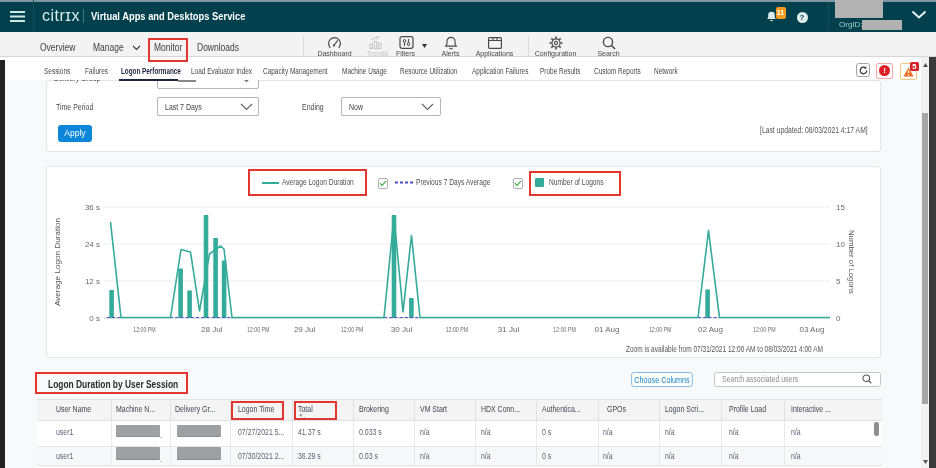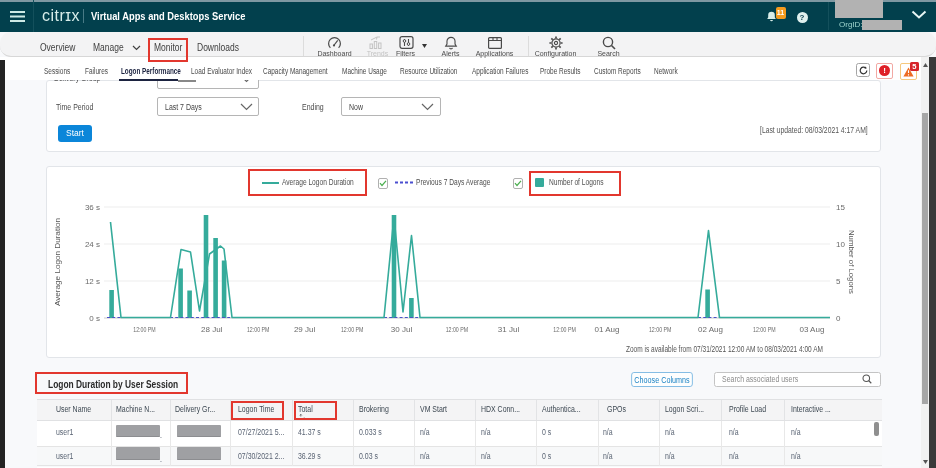--- a/index.html
+++ b/index.html
@@ -30,21 +30,21 @@
   <div class="abs" style="left:796.5px;top:12px;width:11px;height:11px;background:#dff0ee;border-radius:50%;color:#0d4150;font-size:8px;font-weight:bold;text-align:center;line-height:11px;">?</div>
   <div class="abs" style="left:828px;top:2px;width:1px;height:28px;background:#14505c;"></div>
   <div class="abs" style="left:835px;top:0;width:48px;height:18px;background:#b2b2b2;"></div>
   <div class="abs" style="left:839px;top:20px;font-size:8px;color:#9fd4cd;">OrgID:</div>
   <div class="abs" style="left:862px;top:20px;width:40px;height:10px;background:#b2b2b2;"></div>
   <svg class="abs" style="left:911px;top:10px;" width="16" height="9" viewBox="0 0 16 9">
     <path d="M1.5 1.5 L8 7.5 L14.5 1.5" fill="none" stroke="#e8f6f4" stroke-width="2"></path>
   </svg>
 </div>
 
-<div class="abs" style="left:0;top:32px;width:936px;height:25px;background:#f3f3f4;border-bottom:1px solid #d7d7d7;z-index:9;border-radius:11px;">
+<div class="abs" style="left:0;top:32px;width:936px;height:25px;background:#f3f3f4;border-bottom:1px solid #d7d7d7;z-index:9;">
   <div class="abs" style="left:40px;top:10px;font-size:10px;color:#404040;transform:scaleX(0.85);transform-origin:0 50%;">Overview</div>
   <div class="abs" style="left:93px;top:10px;font-size:10px;color:#404040;transform:scaleX(0.85);transform-origin:0 50%;">Manage</div>
   <svg class="abs" style="left:132px;top:13px;" width="9" height="6" viewBox="0 0 9 6">
       <path d="M1 1 L4.5 4.5 L8 1" fill="none" stroke="#404040" stroke-width="1.2"></path>
     </svg>
   <div class="abs" style="left:154px;top:10px;font-size:10px;color:#404040;transform:scaleX(0.85);transform-origin:0 50%;">Monitor</div>
   <div class="abs" style="left:197px;top:10px;font-size:10px;color:#404040;transform:scaleX(0.85);transform-origin:0 50%;">Downloads</div>
   <div class="abs" style="left:303px;top:4px;width:1px;height:20px;background:#dcdcdc;"></div>
   <div class="abs" style="left:528px;top:4px;width:1px;height:20px;background:#dcdcdc;"></div>
 </div>
@@ -153,21 +153,21 @@
 <div class="abs" style="left:165px;top:102px;font-size:8.5px;color:#444;transform:scaleX(0.82);transform-origin:0 50%;z-index:2;">Last 7 Days</div>
 <svg class="abs" style="left:240px;top:103px;z-index:2;" width="13" height="8" viewBox="0 0 13 8">
     <path d="M1 1 L6.5 6.5 L12 1" fill="none" stroke="#666" stroke-width="1.2"></path>
   </svg>
 <div class="abs" style="left:302px;top:102px;font-size:8.5px;color:#4a4a4a;transform:scaleX(0.82);transform-origin:0 50%;z-index:2;">Ending</div>
 <div class="abs" style="left:341px;top:97px;width:100px;height:19px;border:1px solid #b5b5b5;border-radius:2px;background:#fff;z-index:2;"></div>
 <div class="abs" style="left:349px;top:102px;font-size:8.5px;color:#444;transform:scaleX(0.82);transform-origin:0 50%;z-index:2;">Now</div>
 <svg class="abs" style="left:421px;top:103px;z-index:2;" width="13" height="8" viewBox="0 0 13 8">
     <path d="M1 1 L6.5 6.5 L12 1" fill="none" stroke="#666" stroke-width="1.2"></path>
   </svg>
-<div class="abs" style="left:58px;top:125px;width:34px;height:17px;background:#0b86d9;border-radius:3px;color:#fff;font-size:8.5px;text-align:center;line-height:17px;z-index:2;">Start</div>
+<div class="abs" style="left:58px;top:125px;width:34px;height:17px;background:#0b86d9;border-radius:3px;color:#fff;font-size:8.5px;text-align:center;line-height:17px;z-index:2;">Apply</div>
 <div class="abs" style="left:760px;top:126px;font-size:8.2px;color:#555;transform:scaleX(0.83);transform-origin:0 50%;z-index:2;">[Last updated: 08/03/2021 4:17 AM]</div>
 
 <div class="abs" style="left:46px;top:166px;width:835px;height:192px;background:#fff;border:1px solid #e2e5e9;border-radius:3px;"></div>
 <div style="position:absolute;z-index:2;">
 
   <div class="abs" style="left:248px;top:169px;width:119px;height:27px;border:2px solid #e2372e;"></div>
   <div class="abs" style="left:262px;top:181.5px;width:17px;height:2px;background:#35ab9b;"></div>
   <div class="abs" style="left:282px;top:178px;font-size:8.2px;color:#4f4f4f;transform:scaleX(0.81);transform-origin:0 50%;">Average Logon Duration</div>
 
   <div class="abs" style="left:377.5px;top:178px;width:10.5px;height:10.5px;border:1px solid #b0b0b0;border-radius:2px;background:#fff;"></div>

